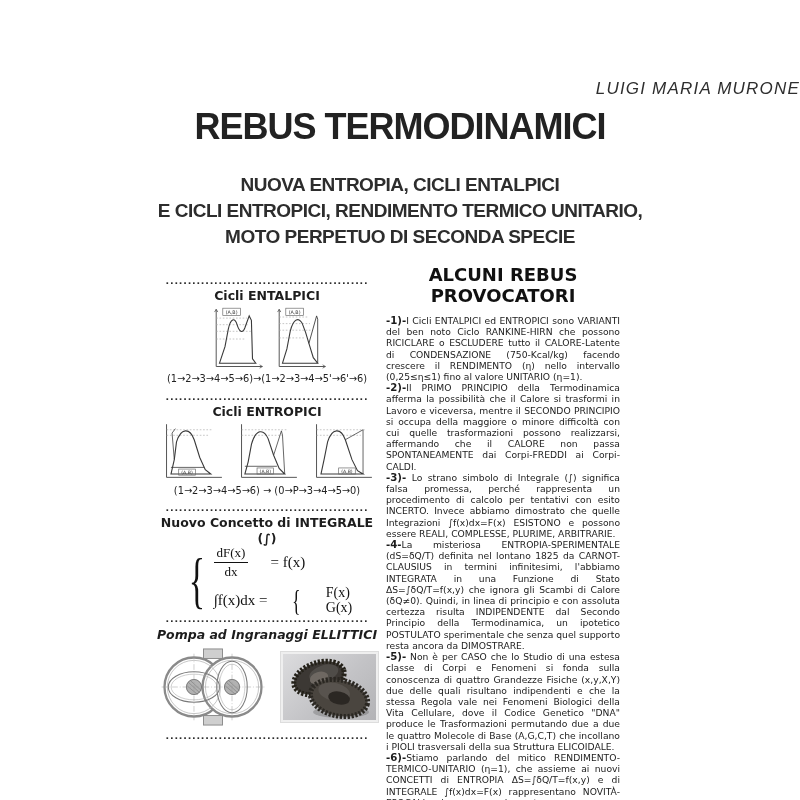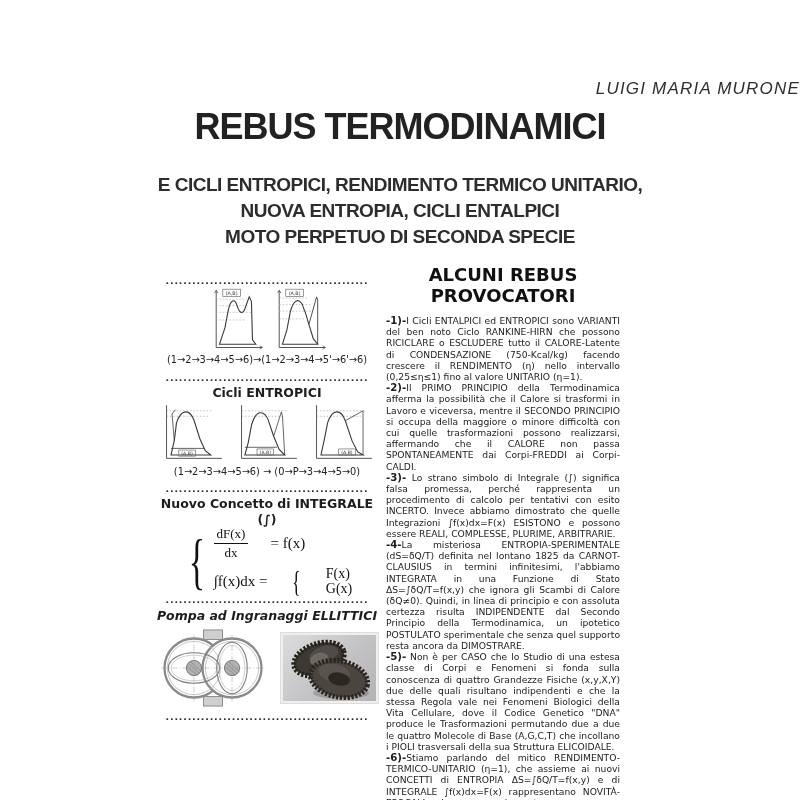--- a/index.html
+++ b/index.html
@@ -57,29 +57,30 @@
   svg text { font-family:"DejaVu Sans", sans-serif; }
 </style>
 </head>
 <body>
 
 <div class="page">
 
   <div class="author">LUIGI MARIA MURONE</div>
   <h1 class="title">REBUS TERMODINAMICI</h1>
   <div class="subtitle">
+    <div>NUOVA ENTROPIA, CICLI ENTALPICI</div>
     <div>E CICLI ENTROPICI, RENDIMENTO TERMICO UNITARIO,</div>
-    <div>NUOVA ENTROPIA, CICLI ENTALPICI</div>
     <div>MOTO PERPETUO DI SECONDA SPECIE</div>
   </div>
 
   <div class="left-col">
 
     <div class="sep-dots">..............................................</div>
 
+    <div class="col-heading">Cicli ENTALPICI</div>
     <div class="diagram-row">
       <svg width="58" height="66" viewBox="0 0 52 60">
         <path d="M8,3 L8,55 L50,55" fill="none" stroke="#555" stroke-width="0.9"></path>
         <path d="M6.5,5.5 L8,3 L9.5,5.5 M47.5,53.5 L50,55 L47.5,56.5" fill="none" stroke="#555" stroke-width="0.7"></path>
         <path d="M8,11 H36 M8,17 H38 M8,23 H40 M8,30 H34" stroke="#aaa" stroke-width="0.6" stroke-dasharray="1.5,1.5"></path>
         <rect x="14" y="2" width="16" height="6.5" fill="none" stroke="#666" stroke-width="0.6"></rect>
         <text x="22" y="7" font-size="4.4" text-anchor="middle" fill="#333">(A,B)</text>
         <path d="M11,52 L16,37 L19,21 C21,11 25,10 27,17 C29,24 32,25 34,20 L38,9 L40,13 L41,48 L44,52 Z" fill="none" stroke="#3a3a3a" stroke-width="1"></path>
       </svg>
       <svg width="58" height="66" viewBox="0 0 52 60">

